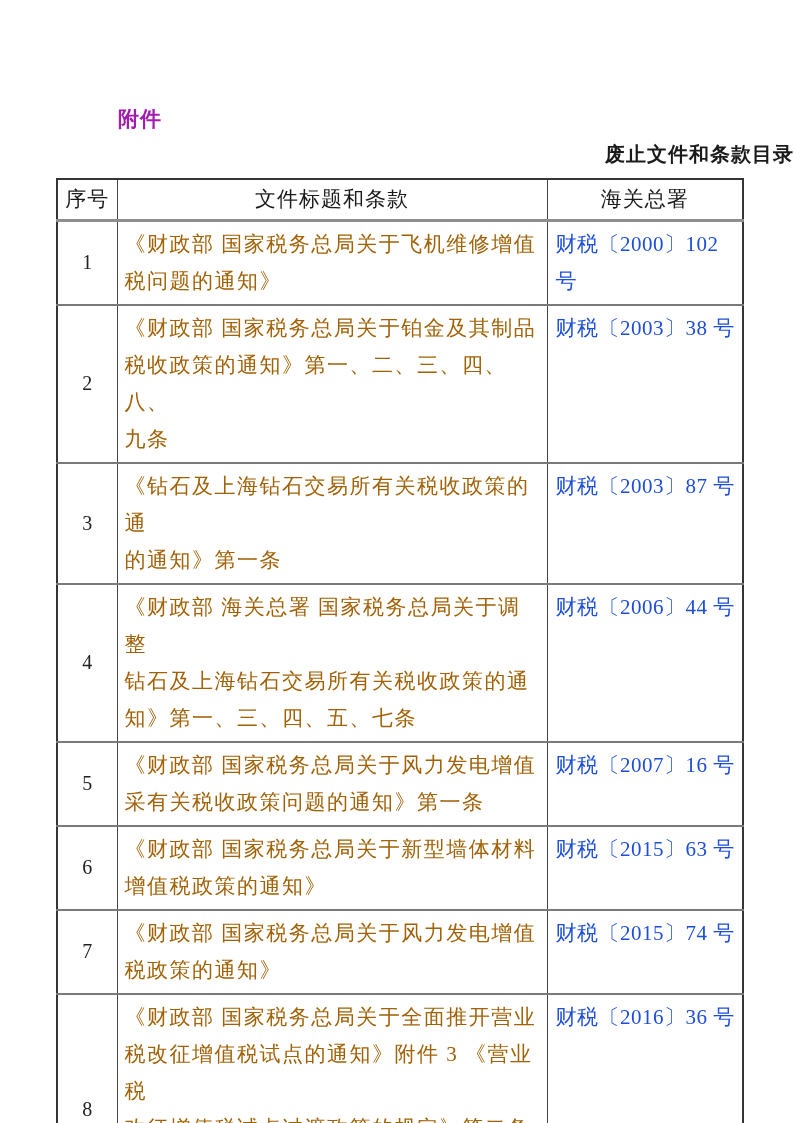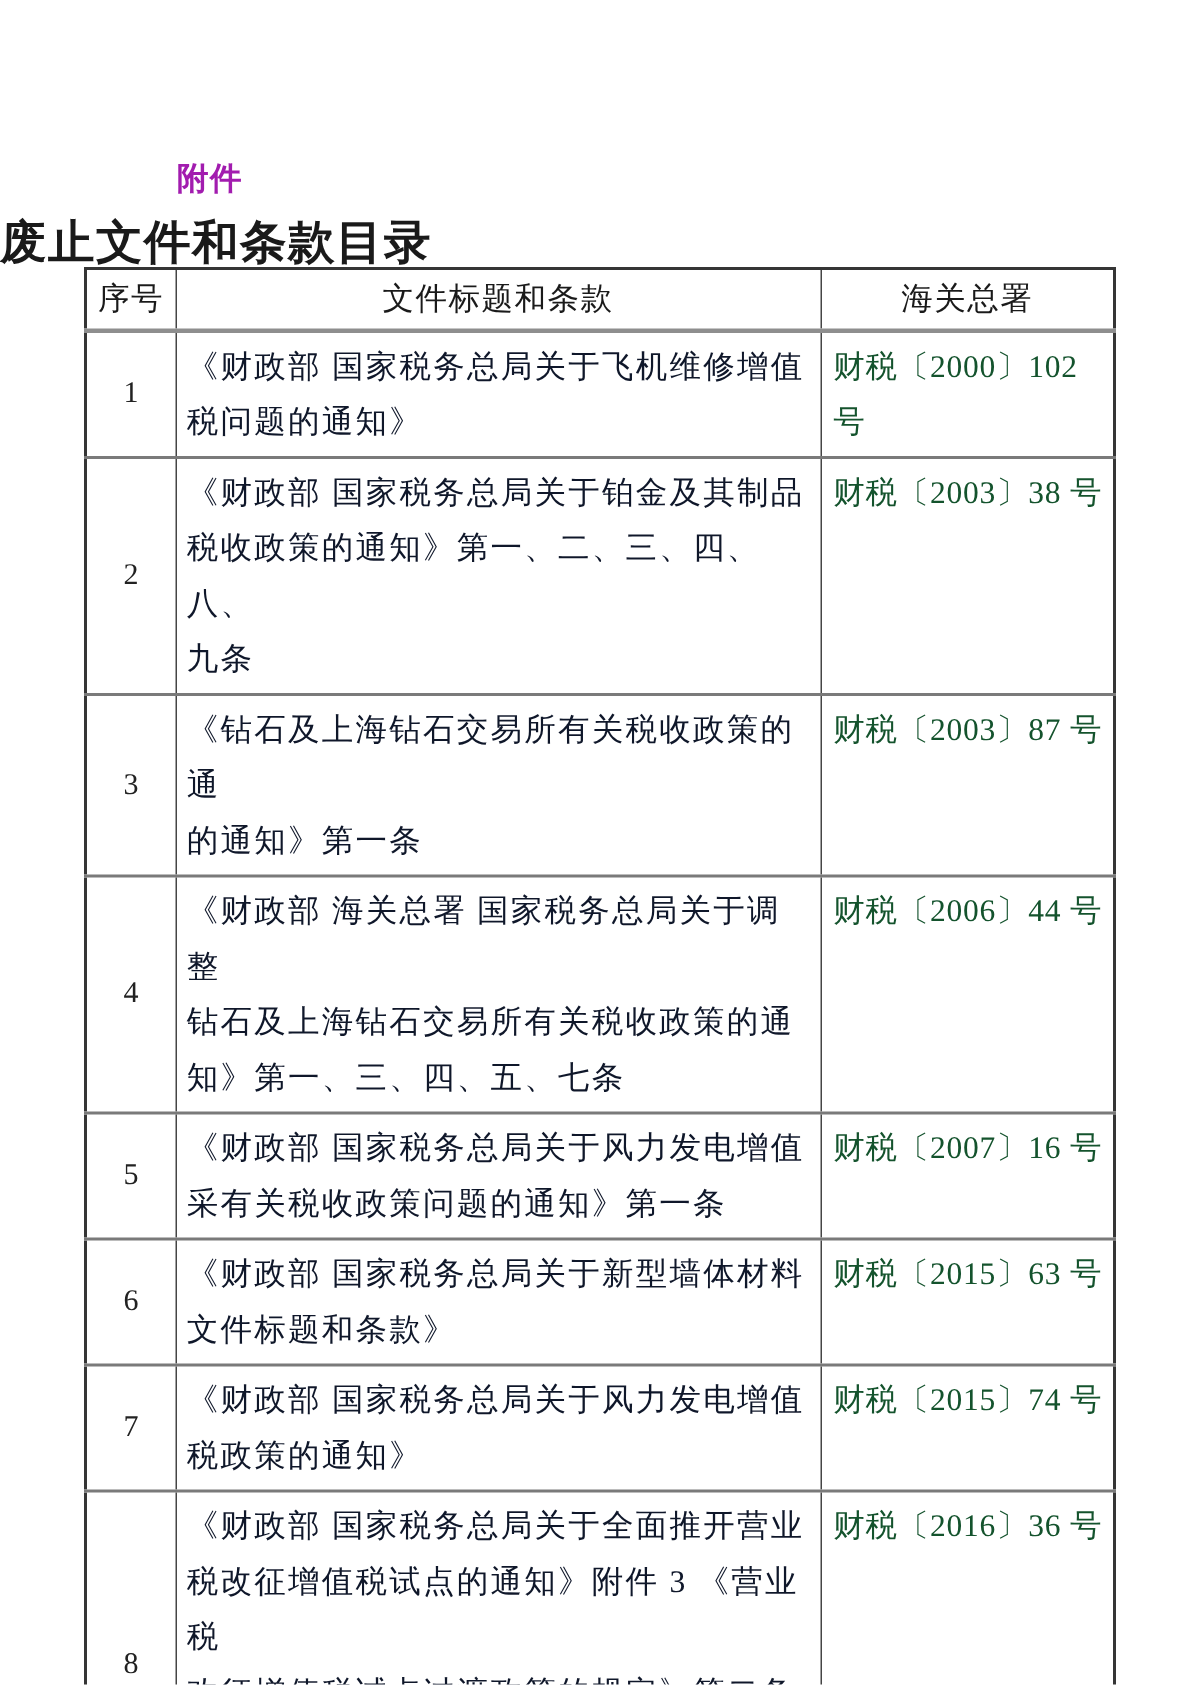--- a/index.html
+++ b/index.html
@@ -20,23 +20,23 @@
     font-size: 21px;
     font-weight: bold;
     color: #a21caf;
     letter-spacing: 1px;
   }
   .doc-title {
     position: absolute;
     top: 141px;
     left: 0;
     width: 100%;
-    text-align: left;
+    text-align: right;
     font-family: Liberation Mono, monospace;
-    font-size: 31px;
+    font-size: 20px;
     font-weight: bold;
     color: #1a1a1a;
     letter-spacing: 1px;
   }
   table.catalog {
     position: absolute;
     left: 56px;
     top: 178px;
     width: 686px;
     border-collapse: collapse;
@@ -69,29 +69,29 @@
     font-size: 20px;
     color: #222222;
   }
   td.title-cell {
     vertical-align: top;
     font-size: 21px;
     line-height: 37px;
     padding: 4px 4px 4px 7px;
     white-space: pre-line;
     letter-spacing: 1.5px;
-    color: #0f172a;
+    color: #a16207;
   }
   td.docno-cell {
     vertical-align: top;
     font-size: 21px;
     line-height: 37px;
     padding: 4px 2px 4px 8px;
     letter-spacing: 0.5px;
-    color: #14532d;
+    color: #1d4ed8;
   }
 </style>
 </head>
 <body>
 
 <main>
 
   <div class="attachment-label">附件</div>
 
   <h1 class="doc-title">废止文件和条款目录</h1>
@@ -138,21 +138,21 @@
       </tr>
       <tr>
         <td class="no-cell">5</td>
         <td class="title-cell">《财政部 国家税务总局关于风力发电增值
 采有关税收政策问题的通知》第一条</td>
         <td class="docno-cell">财税〔2007〕16 号</td>
       </tr>
       <tr>
         <td class="no-cell">6</td>
         <td class="title-cell">《财政部 国家税务总局关于新型墙体材料
-文件标题和条款》</td>
+增值税政策的通知》</td>
         <td class="docno-cell">财税〔2015〕63 号</td>
       </tr>
       <tr>
         <td class="no-cell">7</td>
         <td class="title-cell">《财政部 国家税务总局关于风力发电增值
 税政策的通知》</td>
         <td class="docno-cell">财税〔2015〕74 号</td>
       </tr>
       <tr>
         <td class="no-cell">8</td>

